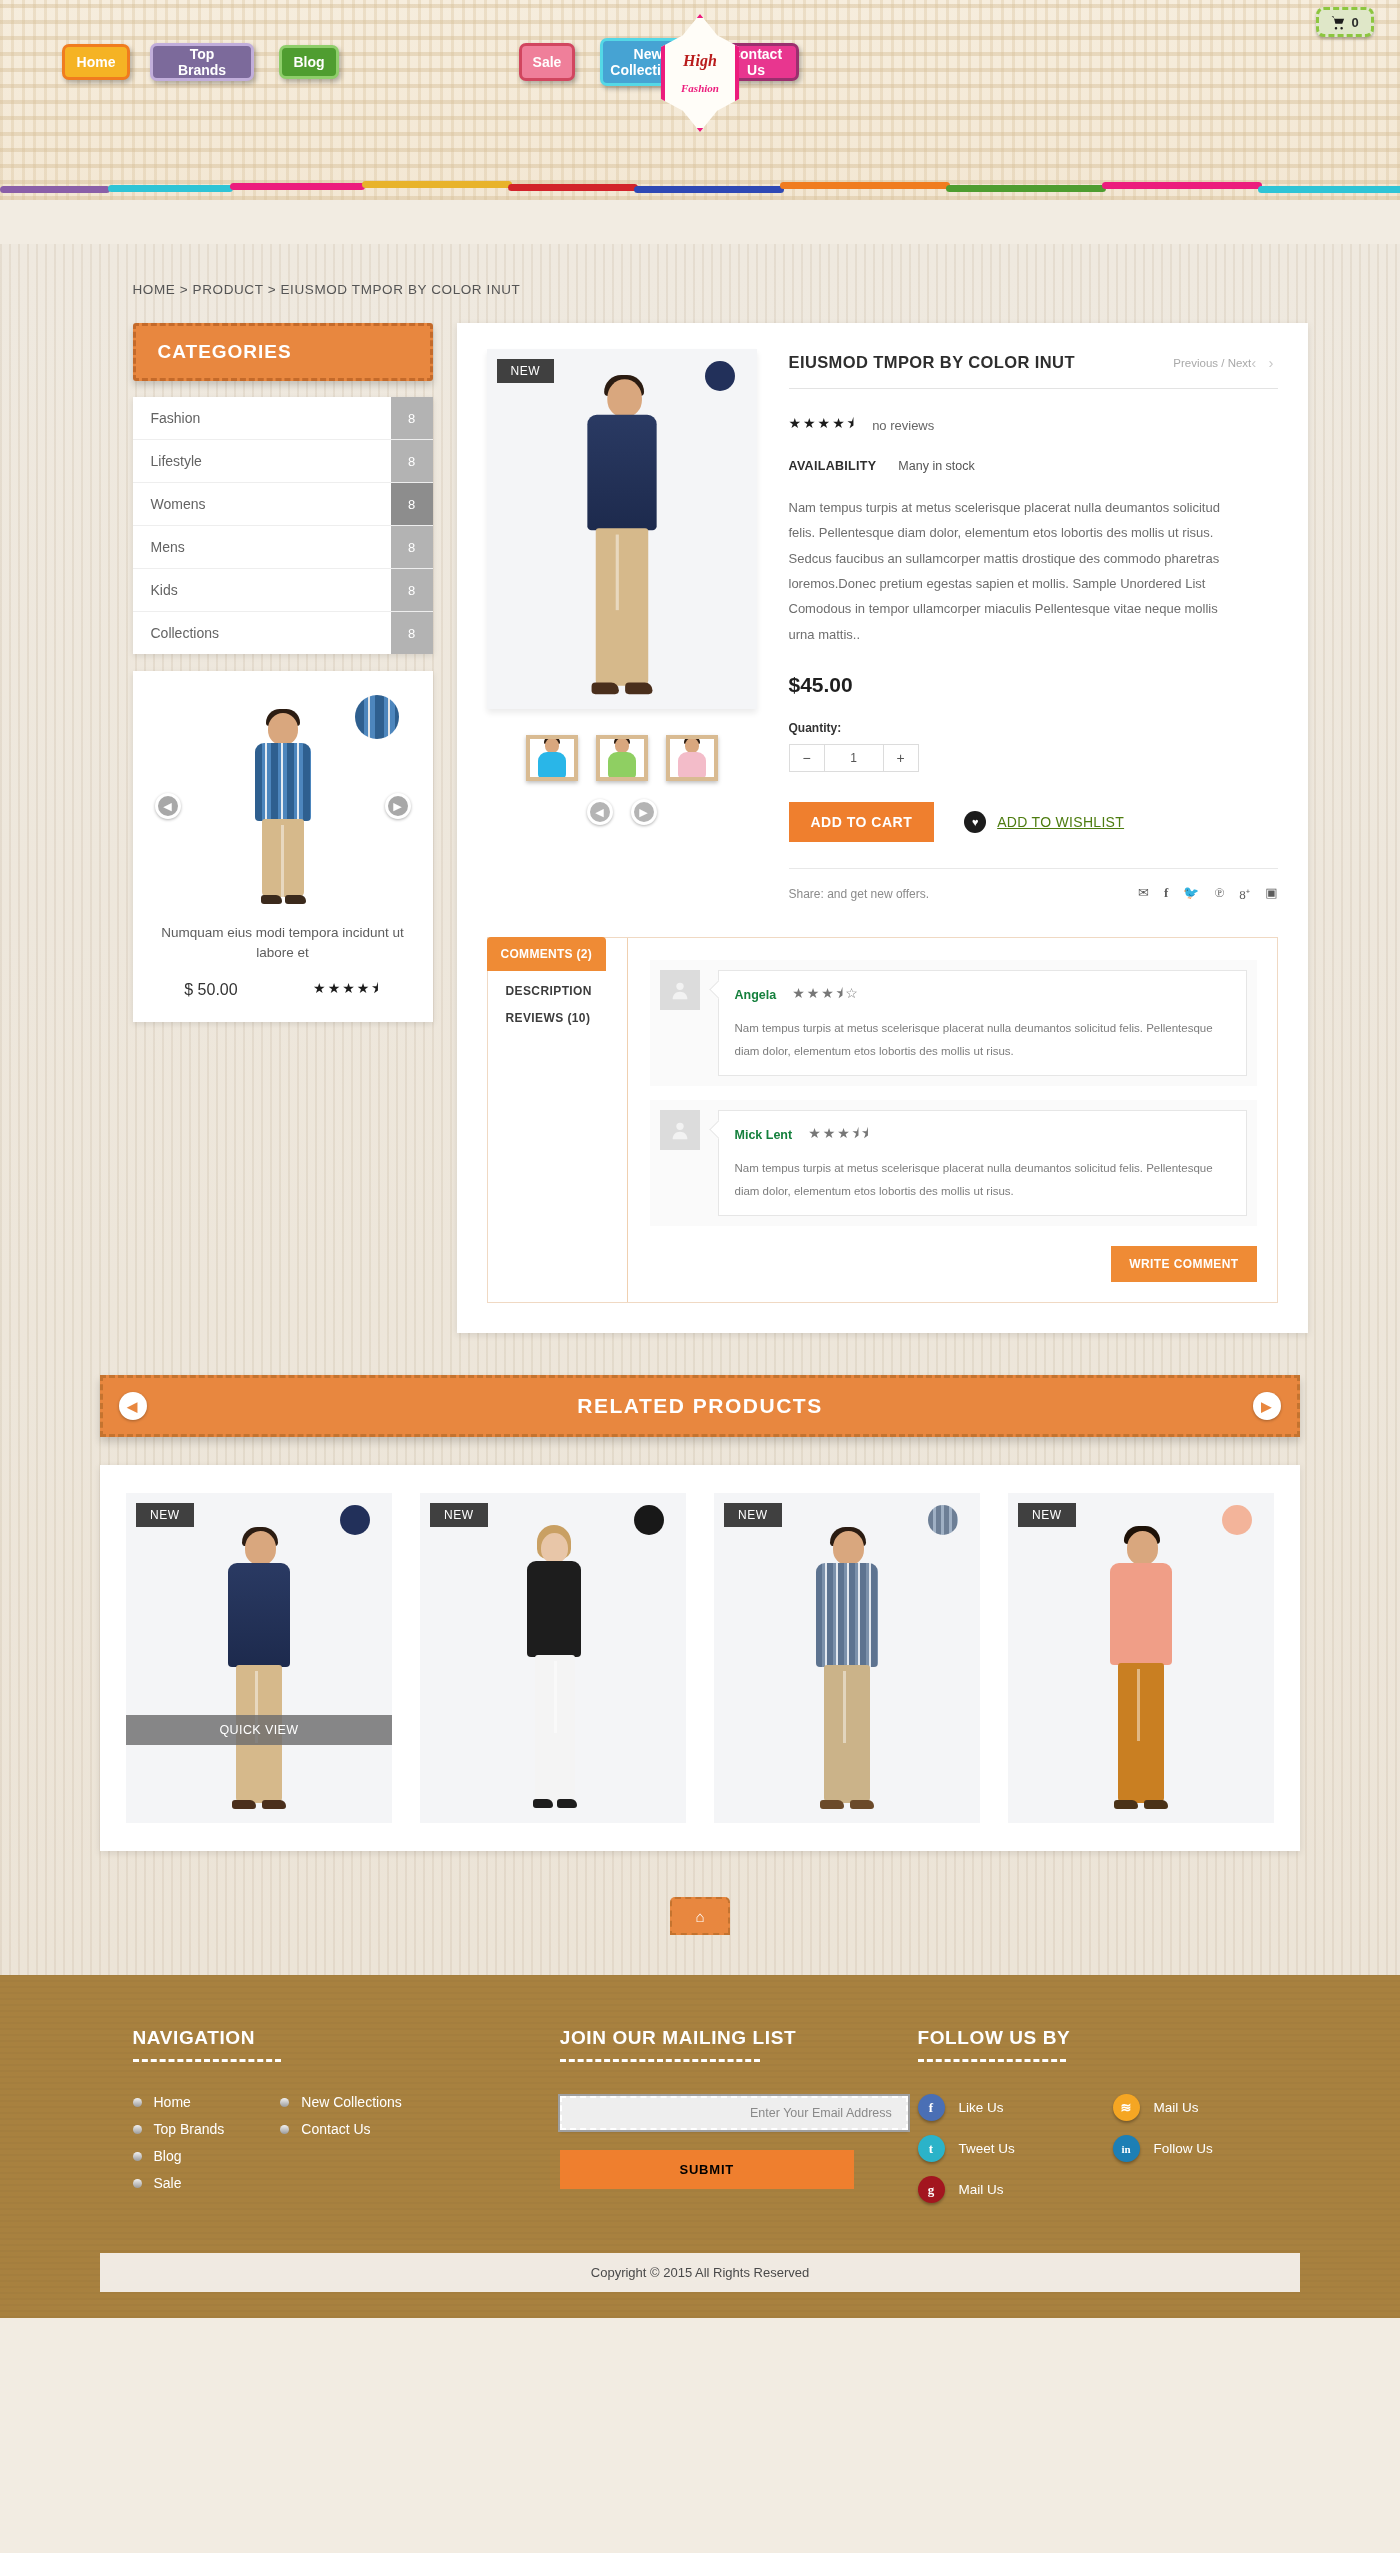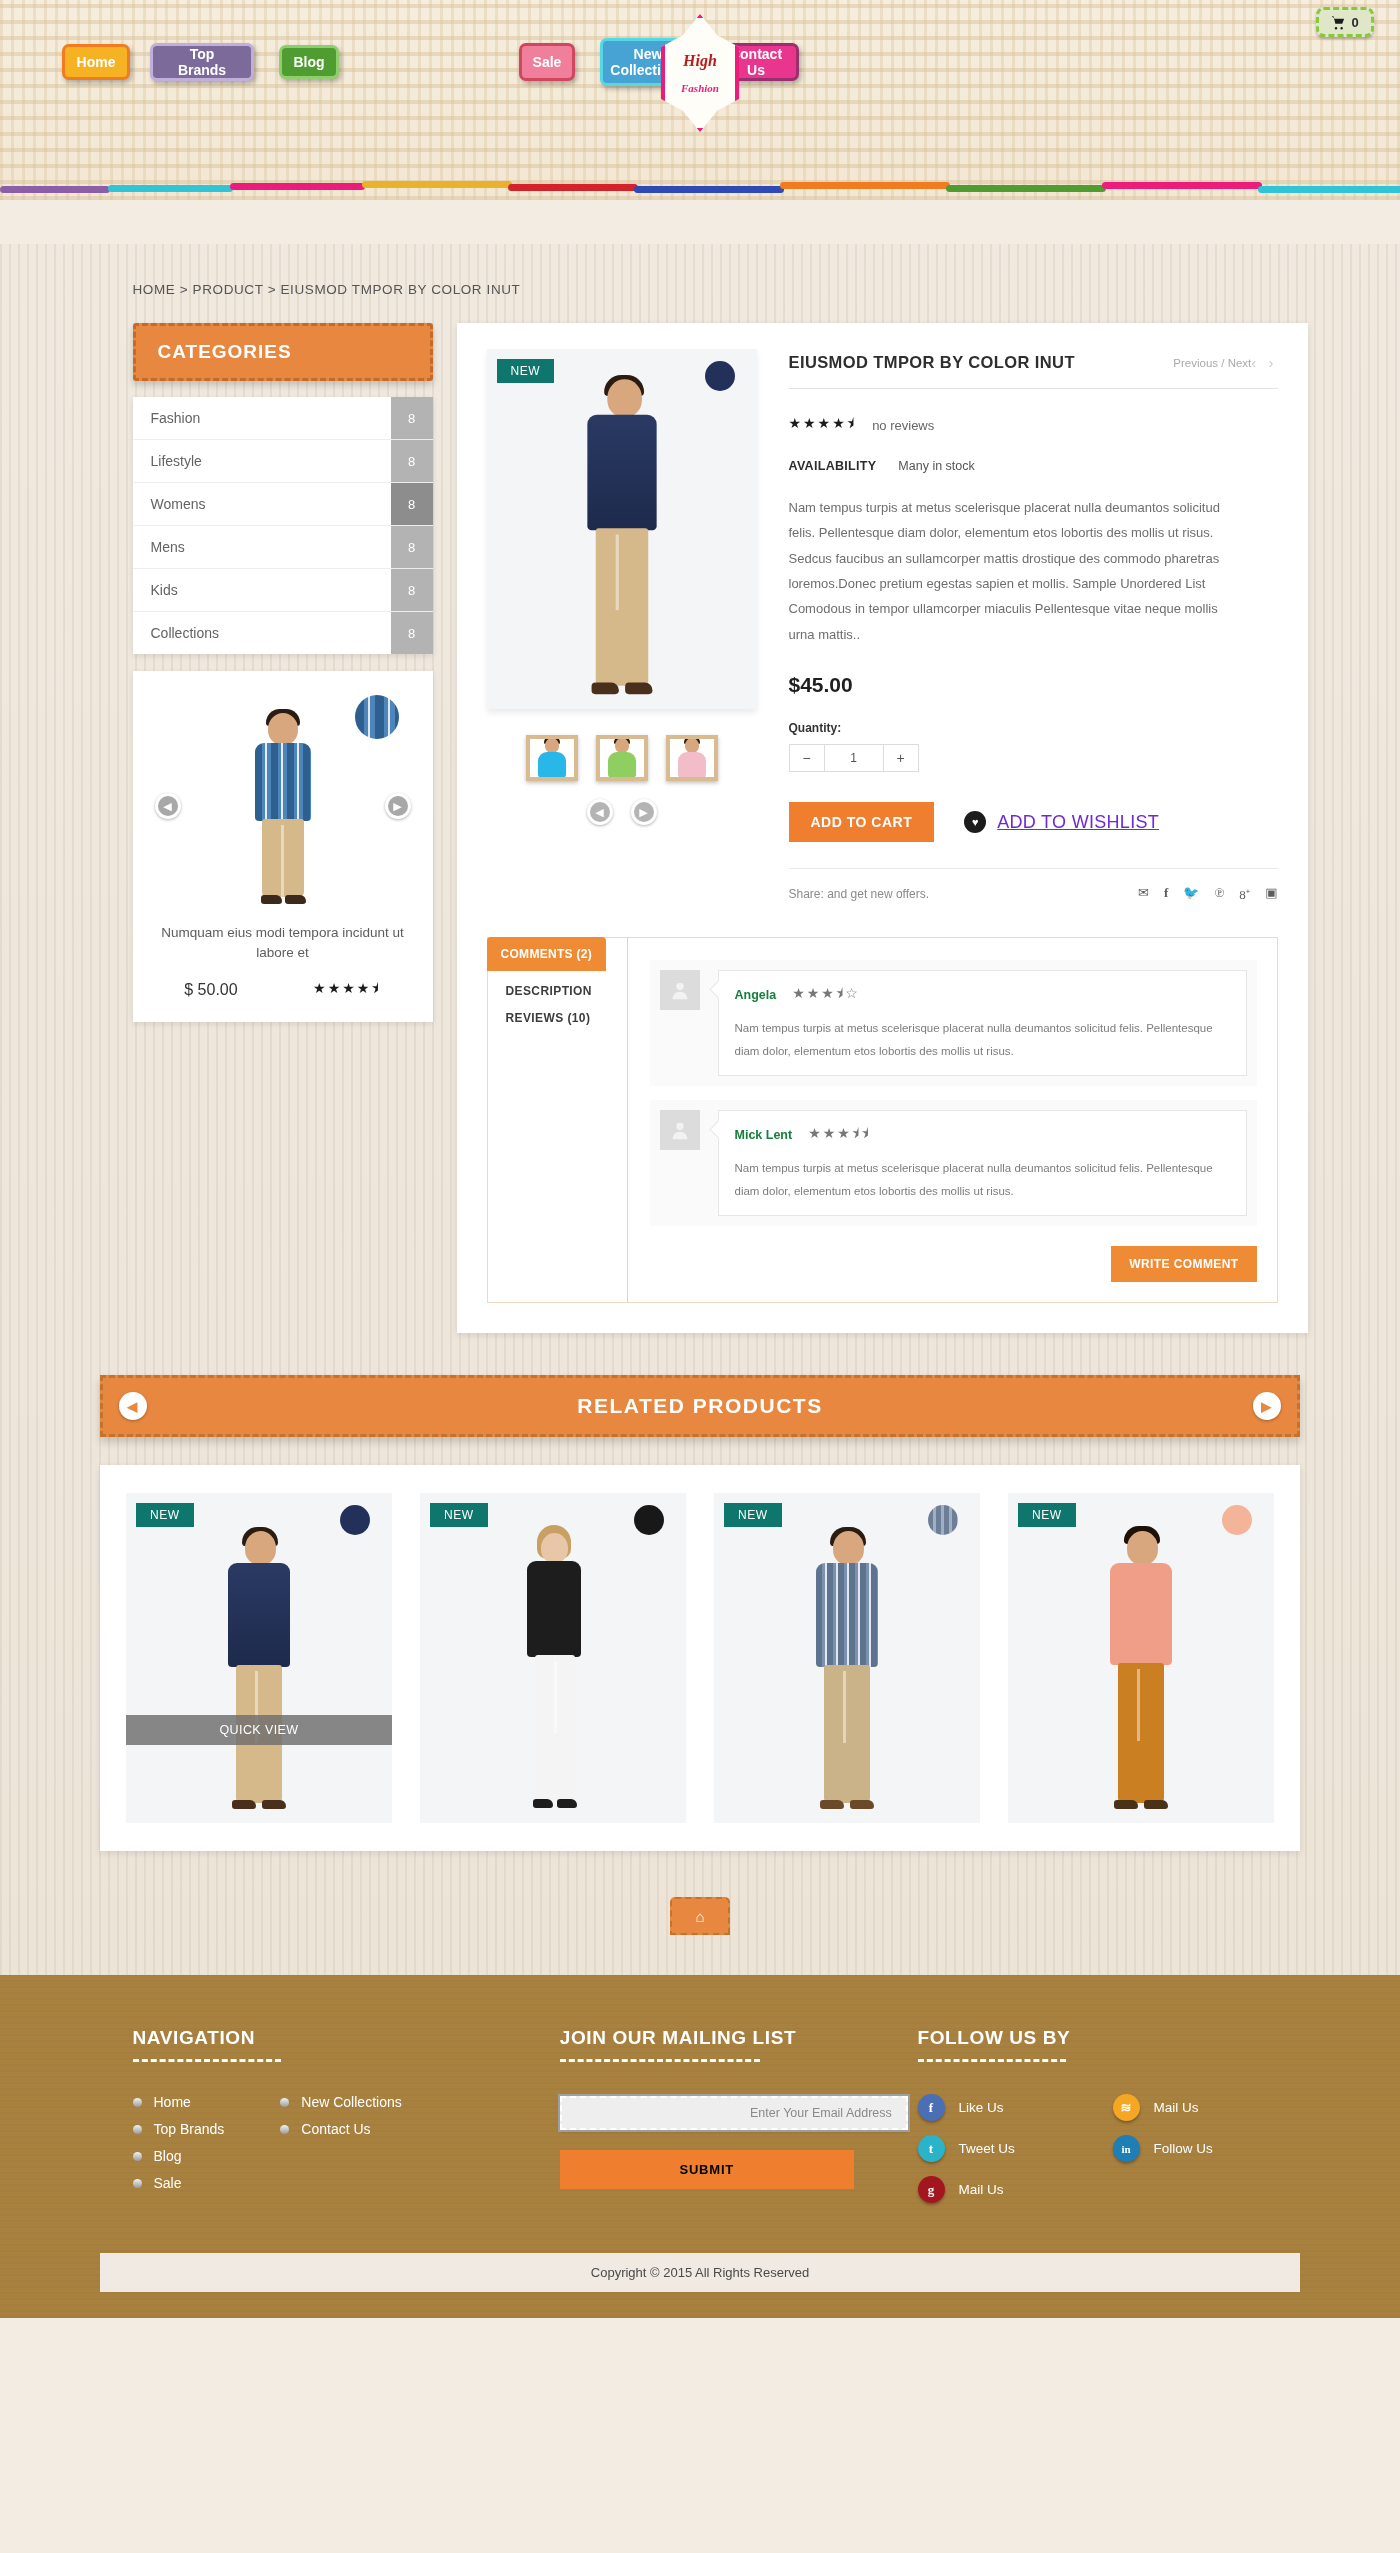--- a/index.html
+++ b/index.html
@@ -113,21 +113,21 @@
   .p-shirt { position: absolute; left: 18px; top: 36px; width: 56px; height: 78px; border-radius: 9px 9px 4px 4px; }
   .p-legs { position: absolute; left: 25px; top: 112px; width: 42px; height: 78px; background: #d6b98b; border-radius: 3px 3px 5px 5px; }
   .p-legs:after { content: ""; position: absolute; left: 19px; top: 6px; width: 3px; height: 72px; background: rgba(255,255,255,.45); }
   .p-shoe { position: absolute; top: 188px; width: 21px; height: 9px; border-radius: 4px 8px 4px 4px; background: #4a2f1c; }
 
   
   .product-card { flex: 1; background: #fff; padding: 26px 30px 30px; box-shadow: 0 2px 7px rgba(0,0,0,.10); }
   .product-top { display: flex; gap: 32px; }
   .gallery { width: 270px; flex: none; }
   .main-img { position: relative; background: #f4f5f7; height: 360px; display: flex; align-items: flex-end; justify-content: center; box-shadow: 0 4px 6px rgba(0,0,0,.08); }
-  .tag-new { position: absolute; top: 10px; left: 10px; background: #0f766e; color: #fff; font-size: 12px; padding: 5px 14px; letter-spacing: .5px; }
+  .tag-new { position: absolute; top: 10px; left: 10px; background: #404040; color: #fff; font-size: 12px; padding: 5px 14px; letter-spacing: .5px; }
   .swatch-dot { position: absolute; top: 12px; right: 22px; width: 30px; height: 30px; border-radius: 50%; background: #22305a; }
   .thumbs { display: flex; gap: 18px; margin-top: 26px; justify-content: center; }
   .thumb { width: 52px; height: 46px; background: #fff; border: 4px solid #d9bb92; box-shadow: 0 2px 4px rgba(0,0,0,.25); display: flex; align-items: flex-end; justify-content: center; overflow: hidden; }
   .gal-arrows { display: flex; gap: 18px; justify-content: center; margin-top: 18px; }
   .gal-arrow { width: 26px; height: 26px; border-radius: 50%; background: #b4b4b4; border: 3px solid #fff; color: #fff; display: flex; align-items: center; justify-content: center; font-size: 11px; box-shadow: 0 1px 3px rgba(0,0,0,.3); }
 
   .info { flex: 1; padding-top: 4px; }
   .info-head { display: flex; align-items: center; justify-content: space-between; border-bottom: 1px solid #e3e3e3; padding-bottom: 16px; }
   .prod-title { font-size: 16.5px; letter-spacing: .4px; color: #2e2e2e; font-weight: bold; }
   .prevnext { font-size: 11.5px; color: #a9a9a9; display: flex; align-items: center; }
@@ -143,21 +143,21 @@
   .price { margin-top: 26px; font-size: 21px; font-weight: bold; color: #1f1f1f; }
   .qty-label { margin-top: 24px; font-size: 12px; font-weight: bold; color: #333; }
   .qty { display: flex; margin-top: 9px; width: 130px; height: 28px; }
   .qty > * { border: 1px solid #dcdcdc; display: flex; align-items: center; justify-content: center; font-size: 14px; color: #555; background: #fff; }
   .qty .minus, .qty .plus { width: 36px; }
   .qty .val { flex: 1; border-left: none; border-right: none; font-size: 12px; }
   .actions { display: flex; align-items: center; gap: 30px; margin-top: 30px; }
   .btn-cart { background: #ef7f2e; color: #fff; font-size: 14px; font-weight: bold; letter-spacing: .5px; border: none; padding: 12px 22px; }
   .wish { display: flex; align-items: center; gap: 11px; }
   .heart-circle { width: 22px; height: 22px; border-radius: 50%; background: #1c1c1c; color: #fff; display: flex; align-items: center; justify-content: center; font-size: 11px; }
-  .wish-label { font-size: 18px; color: #6d28d9; text-decoration: underline; letter-spacing: .3px; }
+  .wish-label { font-size: 14px; color: #4d7c0f; text-decoration: underline; letter-spacing: .3px; }
   .share-row { display: flex; align-items: center; justify-content: space-between; border-top: 1px solid #e8e8e8; margin-top: 26px; padding-top: 16px; }
   .share-txt { font-size: 12px; color: #8b8b8b; }
   .share-icons { display: flex; gap: 15px; color: #5d5d5d; font-size: 13px; }
 
   
   .tabs-wrap { display: flex; margin-top: 34px; border: 1px solid #f0d9c3; }
   .tabs-col { width: 140px; border-right: 1px solid #f0d0b0; padding-bottom: 30px; position: relative; }
   .tab-active { background: #ef8b35; color: #fff; font-size: 12px; font-weight: bold; padding: 10px 14px; border-radius: 4px 4px 0 0; display: inline-block; margin: -1px 0 0 -1px; letter-spacing: .3px; }
   .tab-item { font-size: 12px; color: #3c3c3c; font-weight: bold; padding: 13px 0 0 18px; letter-spacing: .4px; }
   .comments-col { flex: 1; padding: 22px 20px 20px 22px; }

